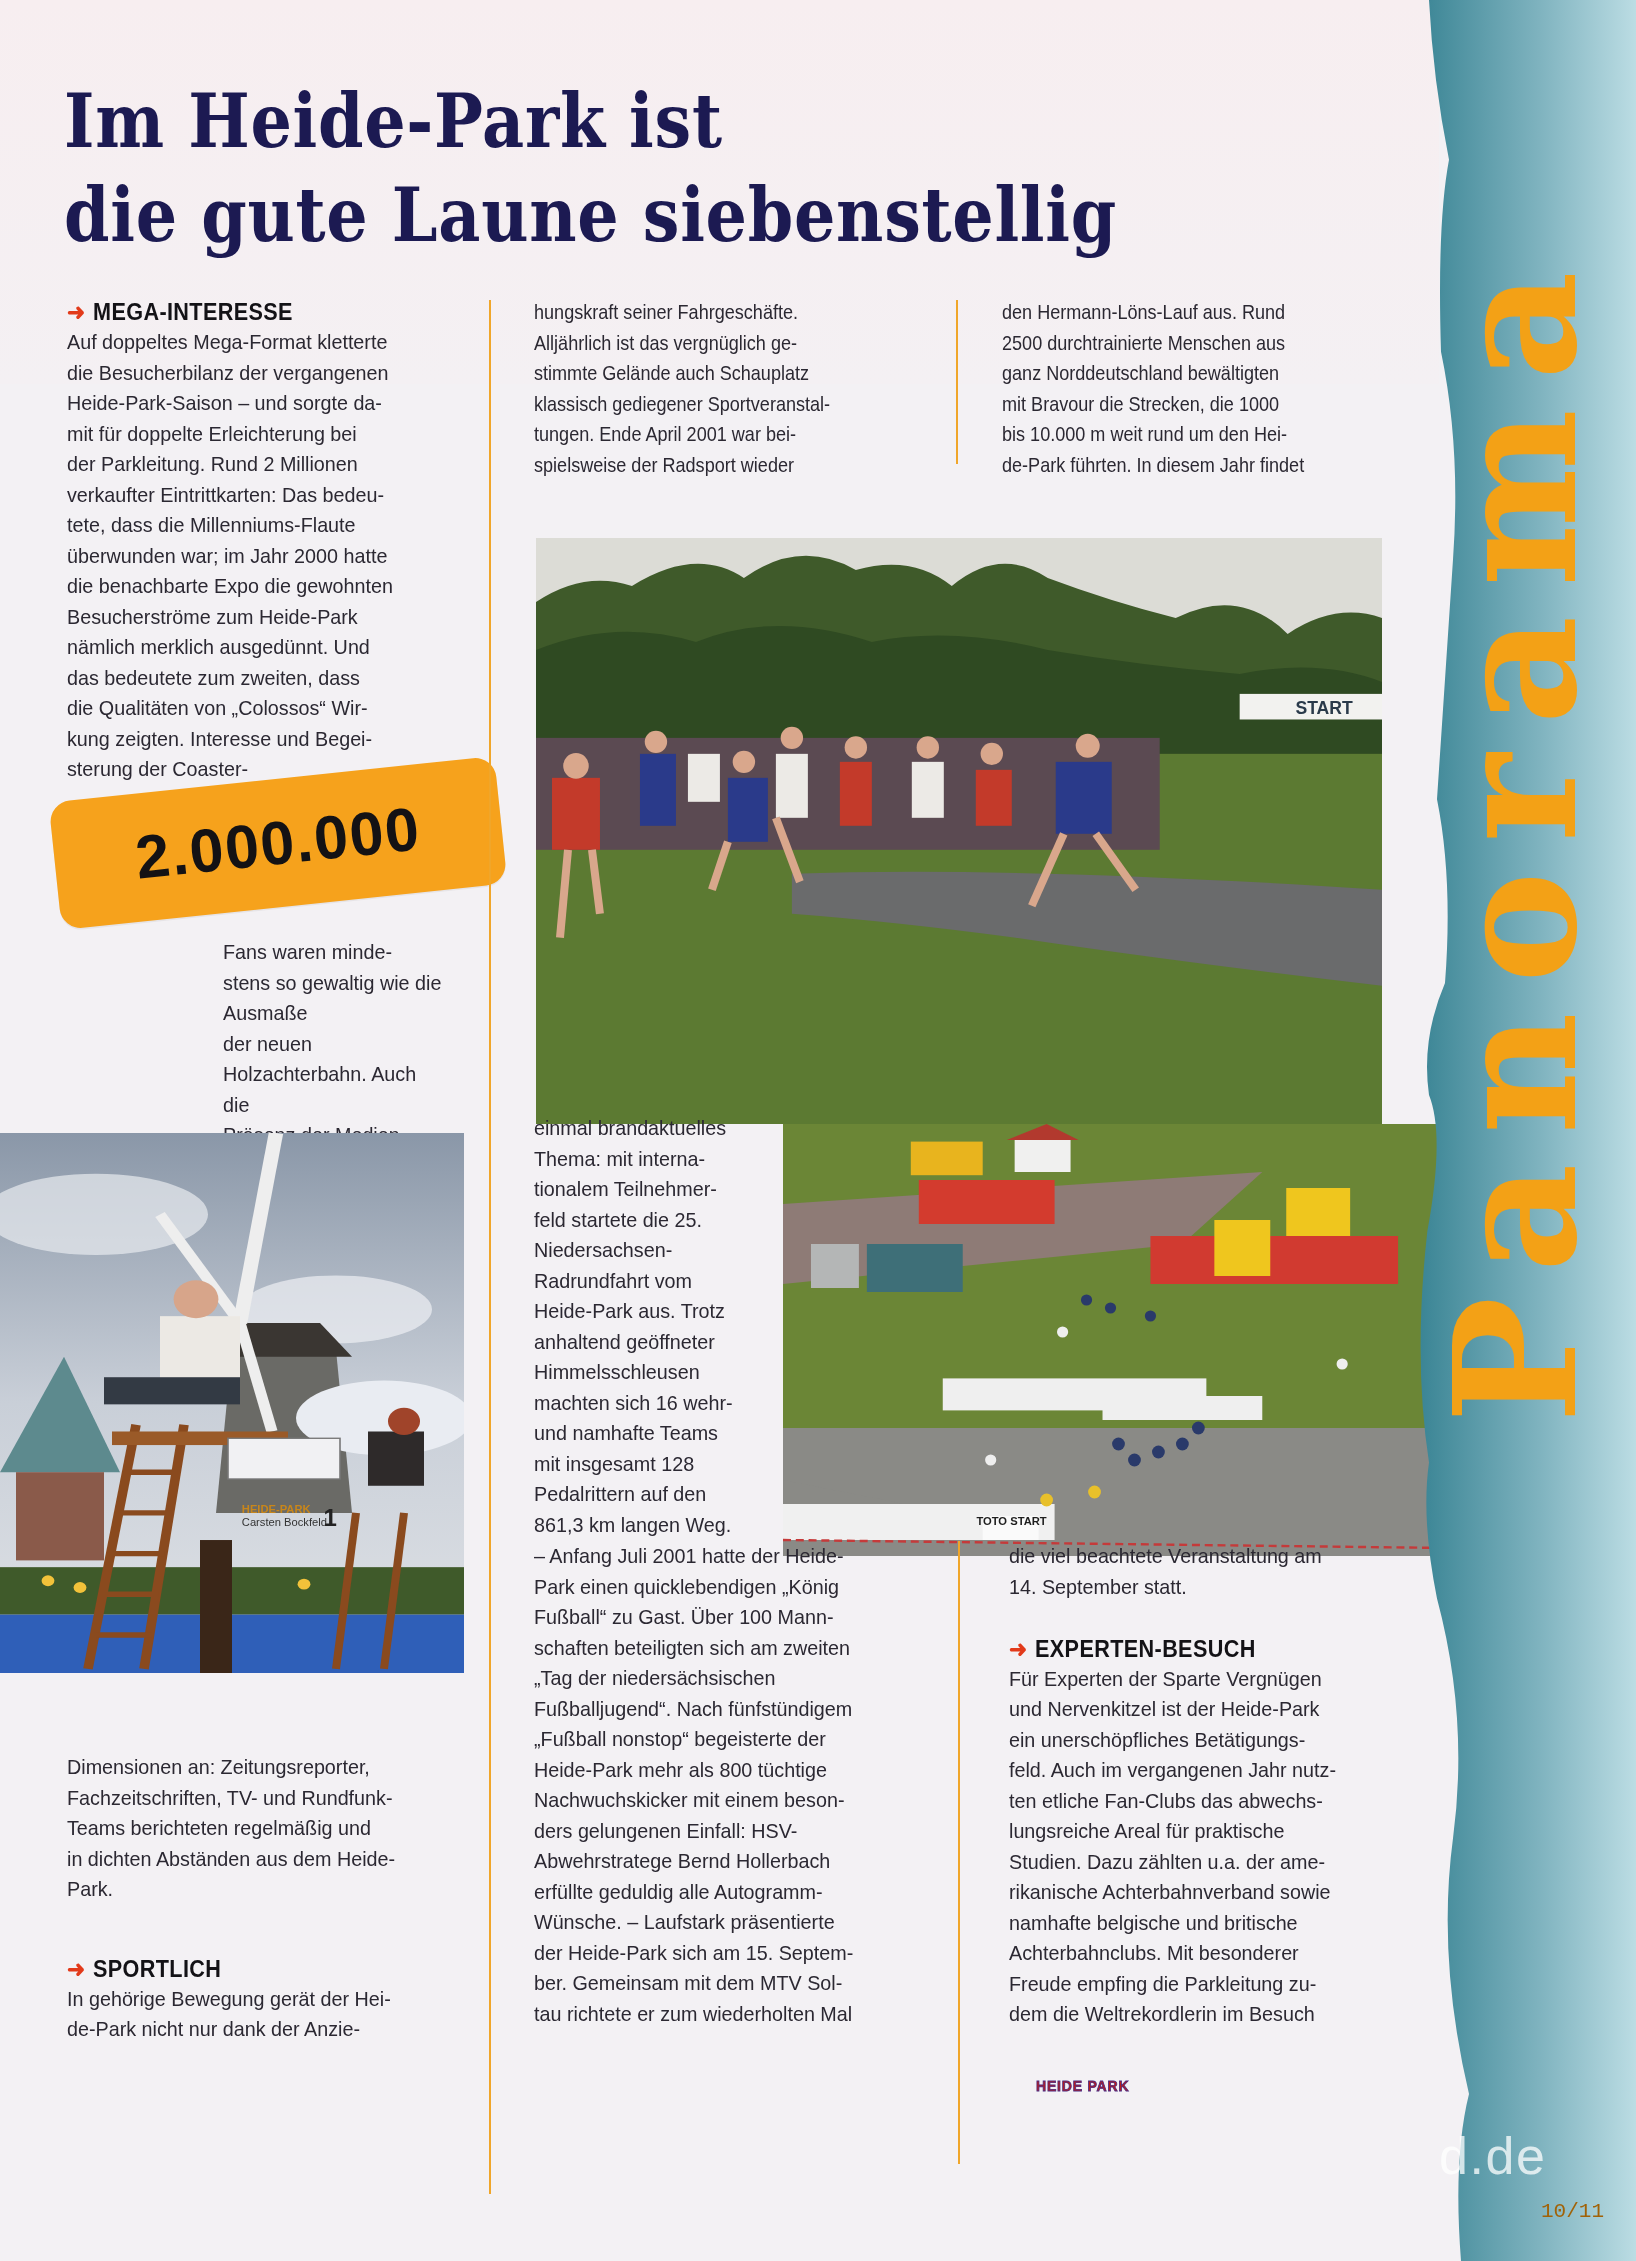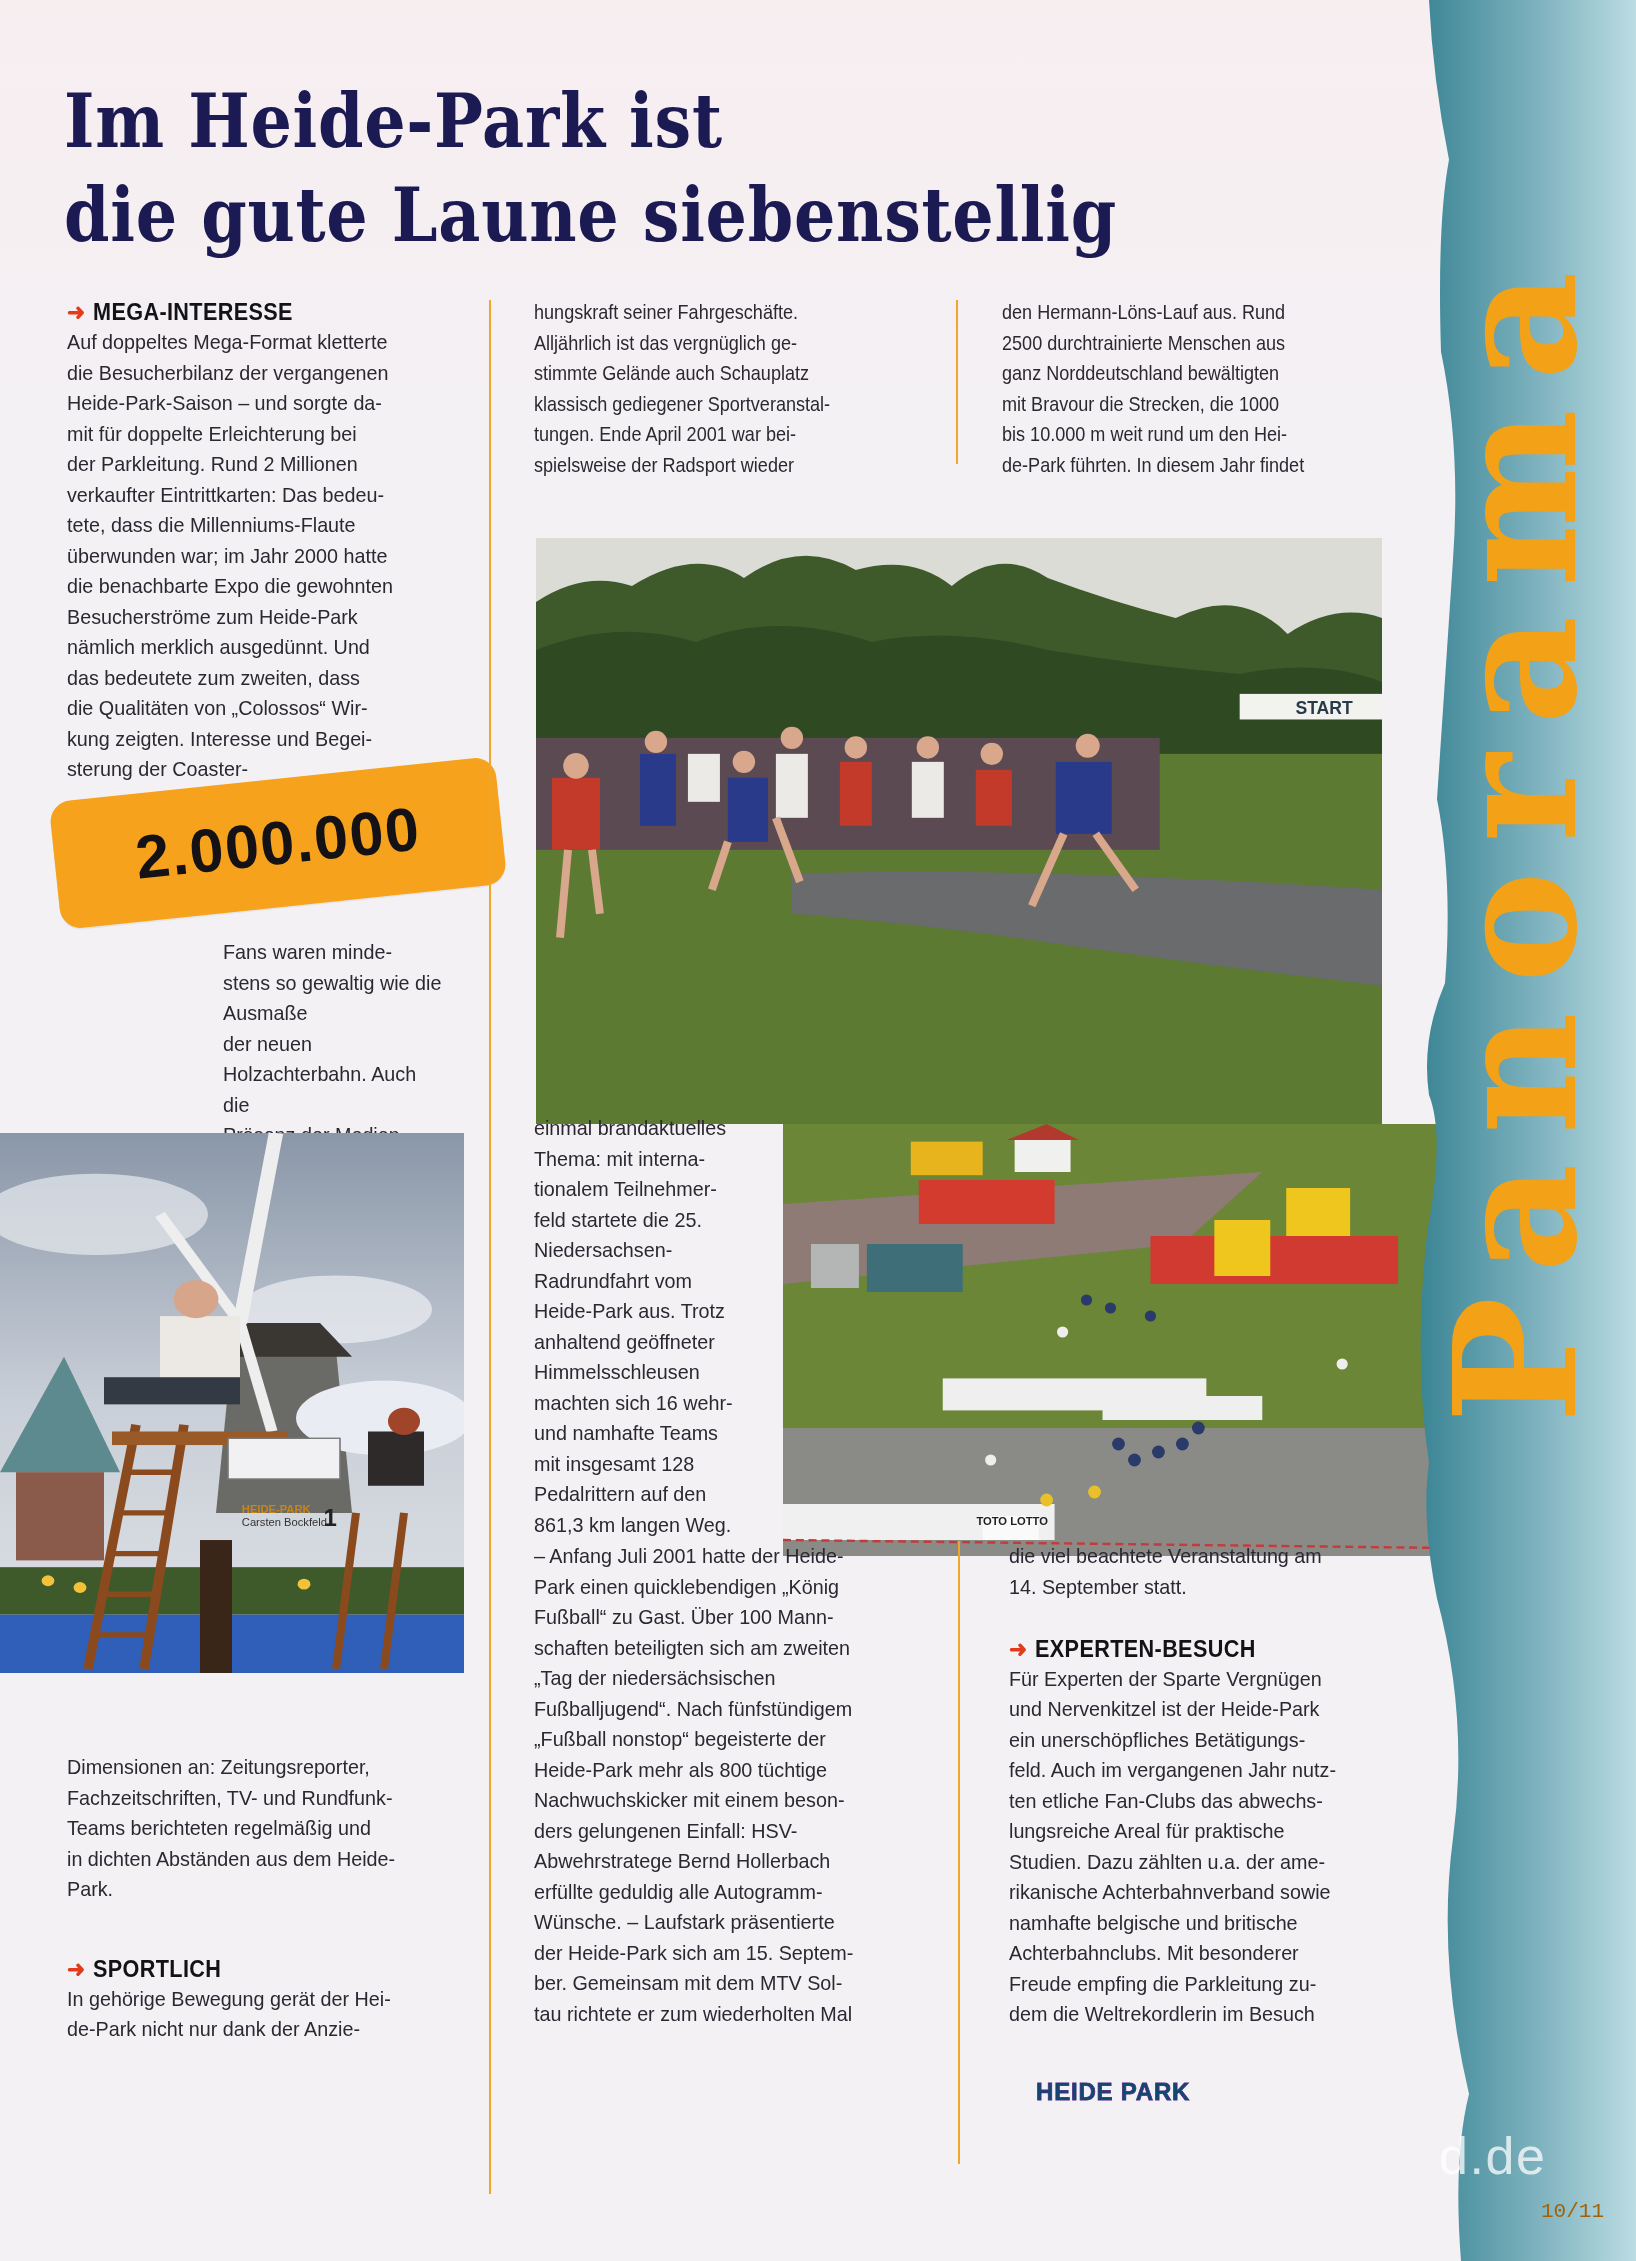--- a/index.html
+++ b/index.html
@@ -70,22 +70,22 @@
     font-weight: normal; font-size: 52px; color: rgba(255,255,255,0.75);
     letter-spacing: 1.6px;
   }
   .page-num {
     position: absolute; left: 1541px; top: 2200px;
     font-family: Liberation Mono, monospace; font-size: 21px; color: #a16207;
   }
   
   .logo { position: absolute; left: 985px; top: 2078px; width: 416px; height: 88px; }
   .logo-top {
-    position: absolute; left: 51px; top: 0; font-weight: bold; font-size: 24px;
-    color: #0c4a6e; -webkit-text-stroke: 0.8px #4a2a82; letter-spacing: 0.8px;
+    position: absolute; left: 51px; top: 0; font-weight: bold; font-size: 14px;
+    color: #b91c1c; -webkit-text-stroke: 0.8px #4a2a82; letter-spacing: 0.8px;
   }
   .logo-word {
     position: absolute; left: 0; top: 17.6px; font-weight: bold; font-size: 70px;
     letter-spacing: -1.6px; line-height: 1; font-family: "DejaVu Sans", sans-serif;
   }
   .logo-word .o { color: #f5a01c; }
   .logo-word .p { color: #9a2f8c; }
   .logo-word .l { color: #f8d9a8; }
 </style>
 </head>
@@ -336,21 +336,21 @@
         <circle cx="350" cy="260" r="7"></circle>
         <circle cx="700" cy="300" r="7"></circle>
       </g>
 
     <rect x="0" y="600" width="830" height="0" fill="#8a8a86"></rect>
     <line x1="0" y1="520" x2="830" y2="530" stroke="#c53a3a" stroke-width="3" stroke-dasharray="10 6"></line>
     <rect x="352" y="585" width="6" height="0" fill="#000"></rect>
     <circle cx="355" cy="610" r="0" fill="#000"></circle>
     <rect x="350" y="600" width="10" height="0" fill="#000"></rect>
   </svg>
-  <div class="photo-label" style="left:187px; top:389px; font-size:11.2px; line-height:12px; background:transparent; color:#1e1e1e;">TOTO LOTTO</div>
+  <div class="photo-label" style="left:187px; top:389px; font-size:11.2px; line-height:12px; background:transparent; color:#1e1e1e;">TOTO START</div>
 </div>
 
 <div class="col" style="left:534px; top:1541px; width:416px;">
   <p>– Anfang Juli 2001 hatte der Heide-
 Park einen quicklebendigen „König
 Fußball“ zu Gast. Über 100 Mann-
 schaften beteiligten sich am zweiten
 „Tag der niedersächsischen
 Fußballjugend“. Nach fünfstündigem
 „Fußball nonstop“ begeisterte der

